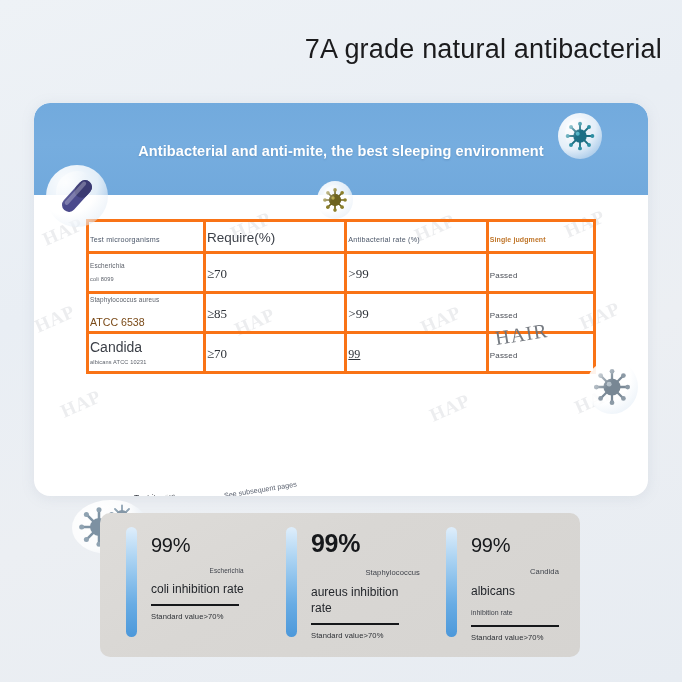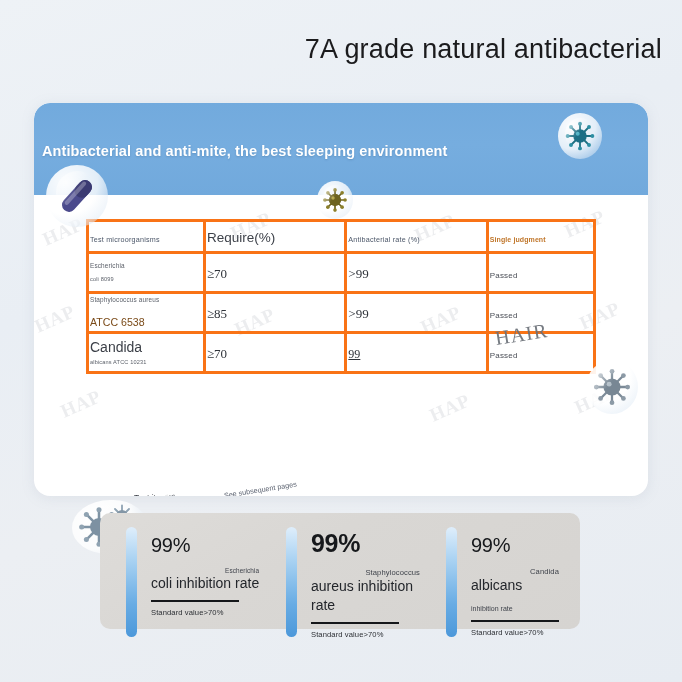--- a/index.html
+++ b/index.html
@@ -22,21 +22,21 @@
     background:#ffffff;border-radius:16px;
     box-shadow:0 2px 14px rgba(120,140,165,.13);
     overflow:hidden;
   }
   .banner{
     position:absolute;left:0;top:0;width:614px;height:92px;
     background:linear-gradient(180deg,#72aadd 0%,#76addf 45%,#71a9dc 100%);
     border-radius:16px 16px 0 0;
   }
   .banner-title{
-    position:absolute;left:8px;top:40px;width:614px;text-align:left;
+    position:absolute;left:0;top:40px;width:614px;text-align:center;
     color:#ffffff;font-size:14.5px;font-weight:bold;letter-spacing:.1px;
     text-shadow:0 1px 2px rgba(40,80,120,.25);
   }
   
   .deco{position:absolute;pointer-events:none;}
   .bubble{
     border-radius:50%;
     background:radial-gradient(circle at 32% 28%,rgba(255,255,255,.97),rgba(255,255,255,.80) 52%,rgba(226,236,246,.55) 78%,rgba(255,255,255,.16) 100%);
     display:flex;align-items:center;justify-content:center;
   }
@@ -89,39 +89,39 @@
     color:#b98b4a;transform:rotate(-14deg);opacity:.85;
   }
   
   .wm{
     position:absolute;font-family:"Liberation Serif",serif;font-weight:bold;
     color:rgba(120,128,142,.14);transform:rotate(-24deg);
     font-size:19px;letter-spacing:.5px;pointer-events:none;user-select:none;
   }
   
   .stats-panel{
-    position:absolute;left:100px;top:513px;width:480px;height:116px;
+    position:absolute;left:100px;top:513px;width:480px;height:144px;
     background:linear-gradient(150deg,#dedcd9 0%,#d9d7d4 40%,#d6d4d1 100%);
     border-radius:10px;
     display:flex;
   }
   .stat{
     position:relative;flex:1;display:flex;padding:14px 0 0 0;
   }
   .bar{
     width:11px;height:110px;margin-left:26px;border-radius:6px;
     background:linear-gradient(180deg,#dfeefb 0%,#a9d2f2 30%,#68ace4 70%,#4c98da 100%);
     flex:0 0 auto;
   }
   .stat-txt{margin-left:14px;}
   .pct{font-size:20px;color:#16181b;line-height:1;margin-top:8px;letter-spacing:-.3px;}
   .pct.bold{font-weight:bold;font-size:25px;margin-top:4px;}
   .genus{font-size:6.4px;color:#3f434b;margin-top:12px;letter-spacing:.1px;text-align:right;}
   .genus.lg{font-size:7.6px;}
-  .species{font-size:14px;color:#23262b;line-height:1.35;}
+  .species{font-size:12px;color:#23262b;margin-top:7px;line-height:1.35;}
   .species.sm{font-size:7px;color:#3f434b;margin-top:9px;}
   .rule{width:88px;height:2px;background:#15171a;margin-top:7px;}
   .stdv{font-size:7.6px;color:#2b2e33;margin-top:6px;letter-spacing:.1px;}
 </style>
 </head>
 <body>
 
 <div class="page-title">7A grade natural antibacterial</div>
 
 <div class="report-card">

